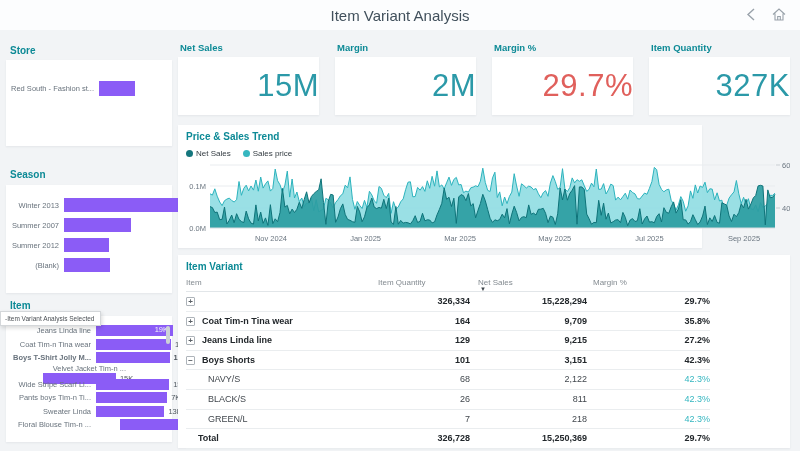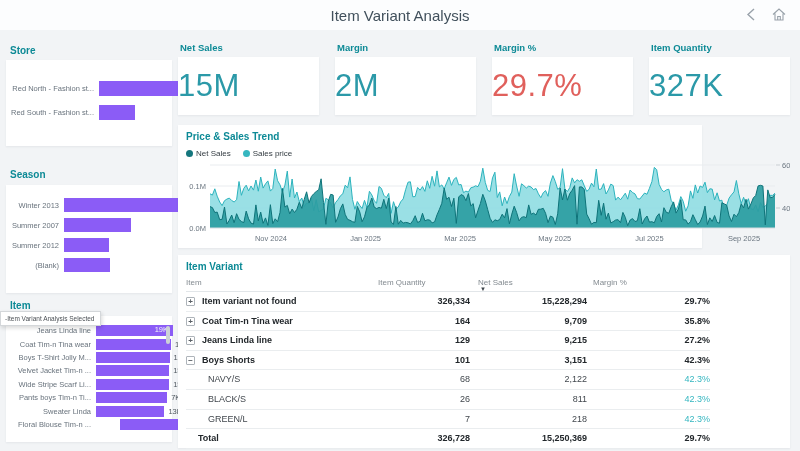--- a/index.html
+++ b/index.html
@@ -17,21 +17,21 @@
   .bar-row{position:relative;display:flex;align-items:center;}
   .bar-label{flex:0 0 auto;text-align:right;color:#69737d;font-size:7.5px;padding-right:5px;
              white-space:nowrap;overflow:hidden;}
   .bar-wrap{position:relative;height:100%;display:flex;align-items:center;}
   .fbar{background:#8b5cf6;padding-left:29px;}
   .bar-val{font-size:7.5px;color:#4e565e;margin-left:4px;white-space:nowrap;}
   .bar-val-in{position:absolute;font-size:7.5px;color:#f2f4f6;white-space:nowrap;}
   
   .kpi-title{position:absolute;font-size:9.5px;font-weight:bold;color:#0d8a96;}
   .kpi-card{position:absolute;background:#fff;box-shadow:0 1px 2px rgba(40,55,70,.07);
-            display:flex;align-items:center;justify-content:flex-start;}
+            display:flex;align-items:center;justify-content:flex-end;}
   .kpi-value{font-size:31px;font-weight:200;letter-spacing:.5px;}
   
   .trend-title{position:absolute;left:8px;top:6px;font-size:10px;font-weight:bold;color:#0d8a96;}
   .legend{position:absolute;left:8px;top:24px;display:flex;gap:12px;align-items:center;}
   .legend-item{display:flex;align-items:center;gap:3px;font-size:8px;color:#333b41;}
   .ldot{width:7px;height:7px;border-radius:50%;}
   
   .tbl-title{position:absolute;left:8px;top:6px;font-size:10px;font-weight:bold;color:#0d8a96;}
   .th{position:absolute;top:23px;font-size:8px;color:#848b91;white-space:nowrap;}
   .sort-arrow{position:absolute;font-size:6px;color:#3f464c;}
@@ -74,26 +74,20 @@
             <path d="M1 6.5 L7 1 L13 6.5 M3 5.5 V12 H11 V5.5 M5.7 12 V8.5 H8.3 V12" fill="none" stroke="#99a2aa" stroke-width="1.1"></path>
           </svg>
       </span>
     </div>
   </div>
 
   <div class="fheading" style="left:10px;top:45px;">Store</div>
   <div class="panel" style="left:6px;top:60px;width:166px;height:86px;">
     <div style="position: absolute; left: 4px; right: 4px; top: 0px; padding-top: 16px;">
         <div class="bar-row" style="height: 24px;">
-          <div class="bar-label" style="width: 84px;">Red North - Fashion st...</div>
-          <div class="bar-wrap">
-            <div class="fbar" style="width: 66px; height: 15px;"></div>
-          </div>
-        </div>
-        <div class="bar-row" style="height: 24px;">
           <div class="bar-label" style="width: 84px;">Red South - Fashion st...</div>
           <div class="bar-wrap">
             <div class="fbar" style="width: 7.3px; height: 15px;"></div>
           </div>
         </div>
       </div>
   </div>
 
   <div class="fheading" style="left:10px;top:169px;">Season</div>
   <div class="panel" style="left:6px;top:185px;width:166px;height:108px;">
@@ -136,28 +130,28 @@
             </div>
           </div>
         </div>
         <div class="bar-row" style="height: 13.4px;">
           <div class="bar-label" style="width: 81px;">Coat Tim-n Tina wear</div>
           <div class="bar-wrap">
             <div class="fbar" style="width: 46.1px; height: 11px;"></div>
             <span class="bar-val">16K</span>
           </div>
         </div>
-        <div class="bar-row" style="height: 13.4px;">
+        <div class="bar-row" style="height: 13.4px; font-weight: bold;">
           <div class="bar-label" style="width: 81px;">Boys T-Shirt Jolly M...</div>
           <div class="bar-wrap">
             <div class="fbar" style="width: 44.6px; height: 11px;"></div>
             <span class="bar-val">15K</span>
           </div>
         </div>
-        <div class="bar-row" style="height: 13.4px;">
+        <div class="bar-row" style="height: 13.4px; flex-direction: column;">
           <div class="bar-label" style="width: 81px;">Velvet Jacket Tim-n ...</div>
           <div class="bar-wrap">
             <div class="fbar" style="width: 44.2px; height: 11px;"></div>
             <span class="bar-val">15K</span>
           </div>
         </div>
         <div class="bar-row" style="height: 13.4px;">
           <div class="bar-label" style="width: 81px;">Wide Stripe Scarf Li...</div>
           <div class="bar-wrap">
             <div class="fbar" style="width: 44.2px; height: 11px;"></div>
@@ -250,21 +244,20 @@
     <div class="tbl-title">Item Variant</div>
     <div class="th" style="left:8px;">Item</div>
     <div class="th" style="left:200px;">Item Quantity</div>
     <div class="th" style="left:300px;">Net Sales</div>
     <div class="th" style="left:415px;">Margin %</div>
     <div class="sort-arrow" style="left:302px;top:31px;">▼</div>
     <div class="head-rule"></div>
     <div class="rows" id="tbl-rows">
         <div class="trow bold">
           <span class="exp">+</span>
-          <span class="cell c-item">Item variant not found</span>
           <span class="cell c-qty">326,334</span>
           <span class="cell c-net">15,228,294</span>
           <span class="cell c-margin">29.7%</span>
         </div>
         <div class="trow bold">
           <span class="exp">+</span>
           <span class="cell c-item">Coat Tim-n Tina wear</span>
           <span class="cell c-qty">164</span>
           <span class="cell c-net">9,709</span>
           <span class="cell c-margin">35.8%</span>

